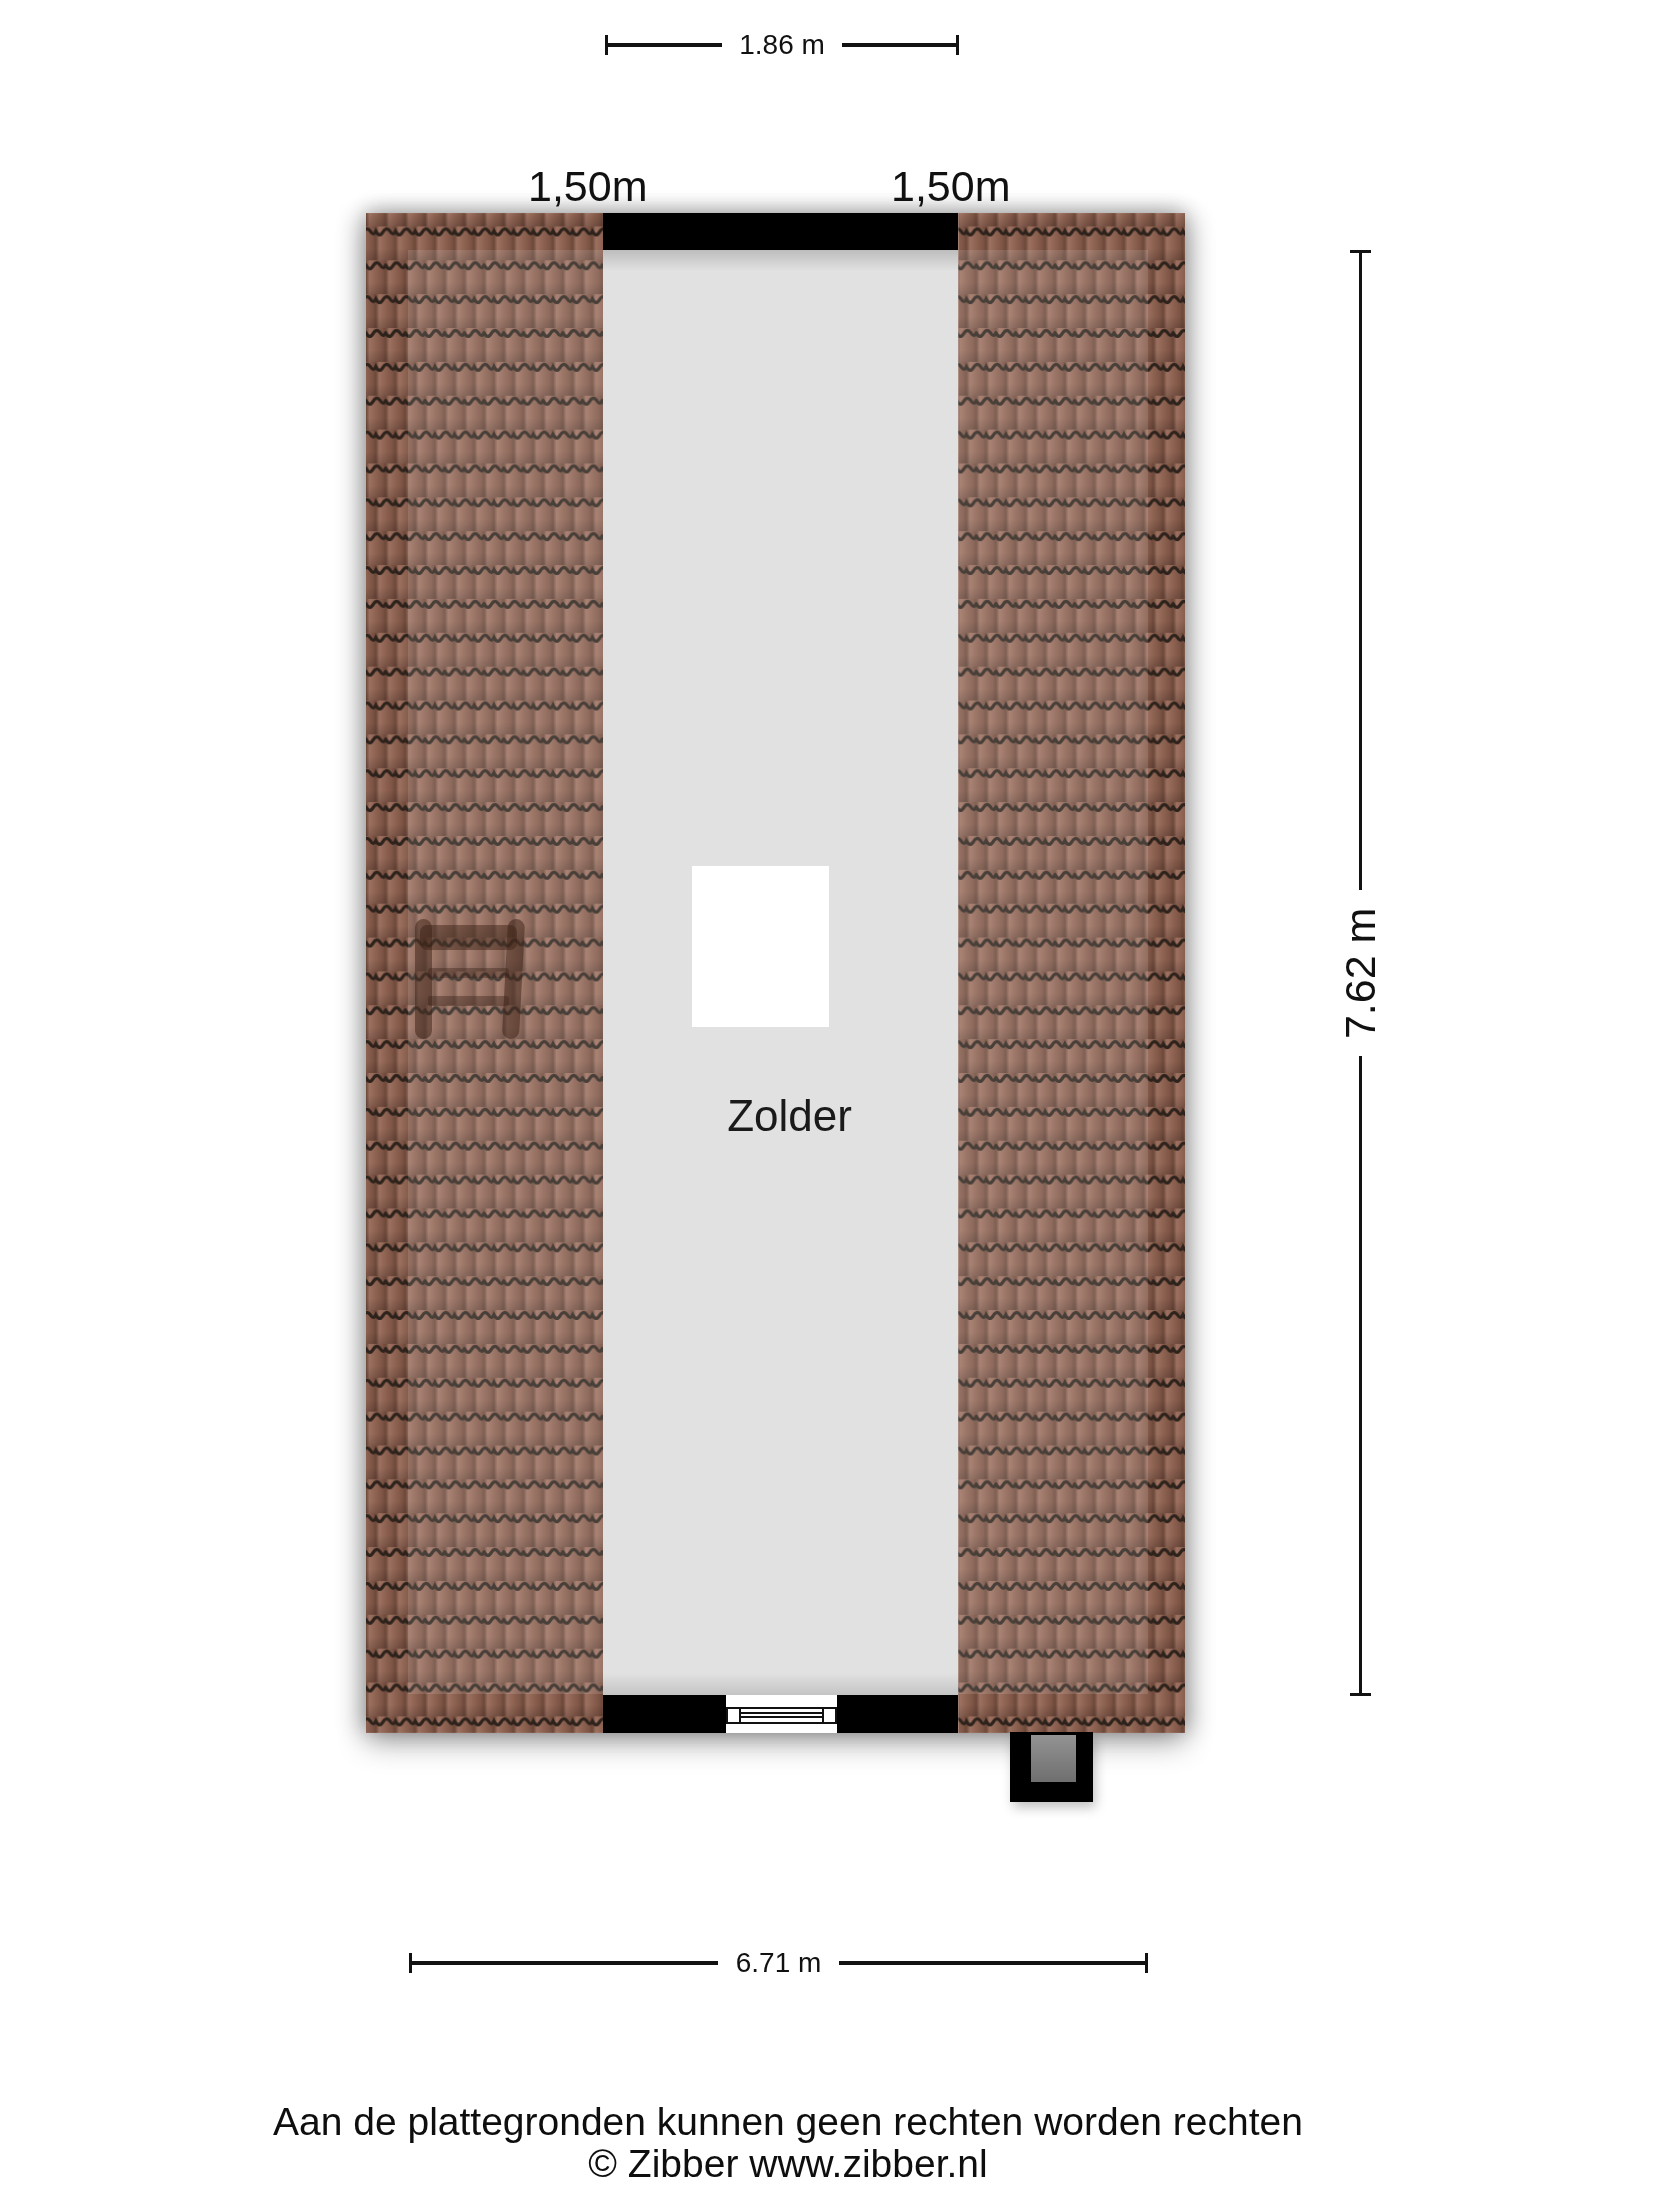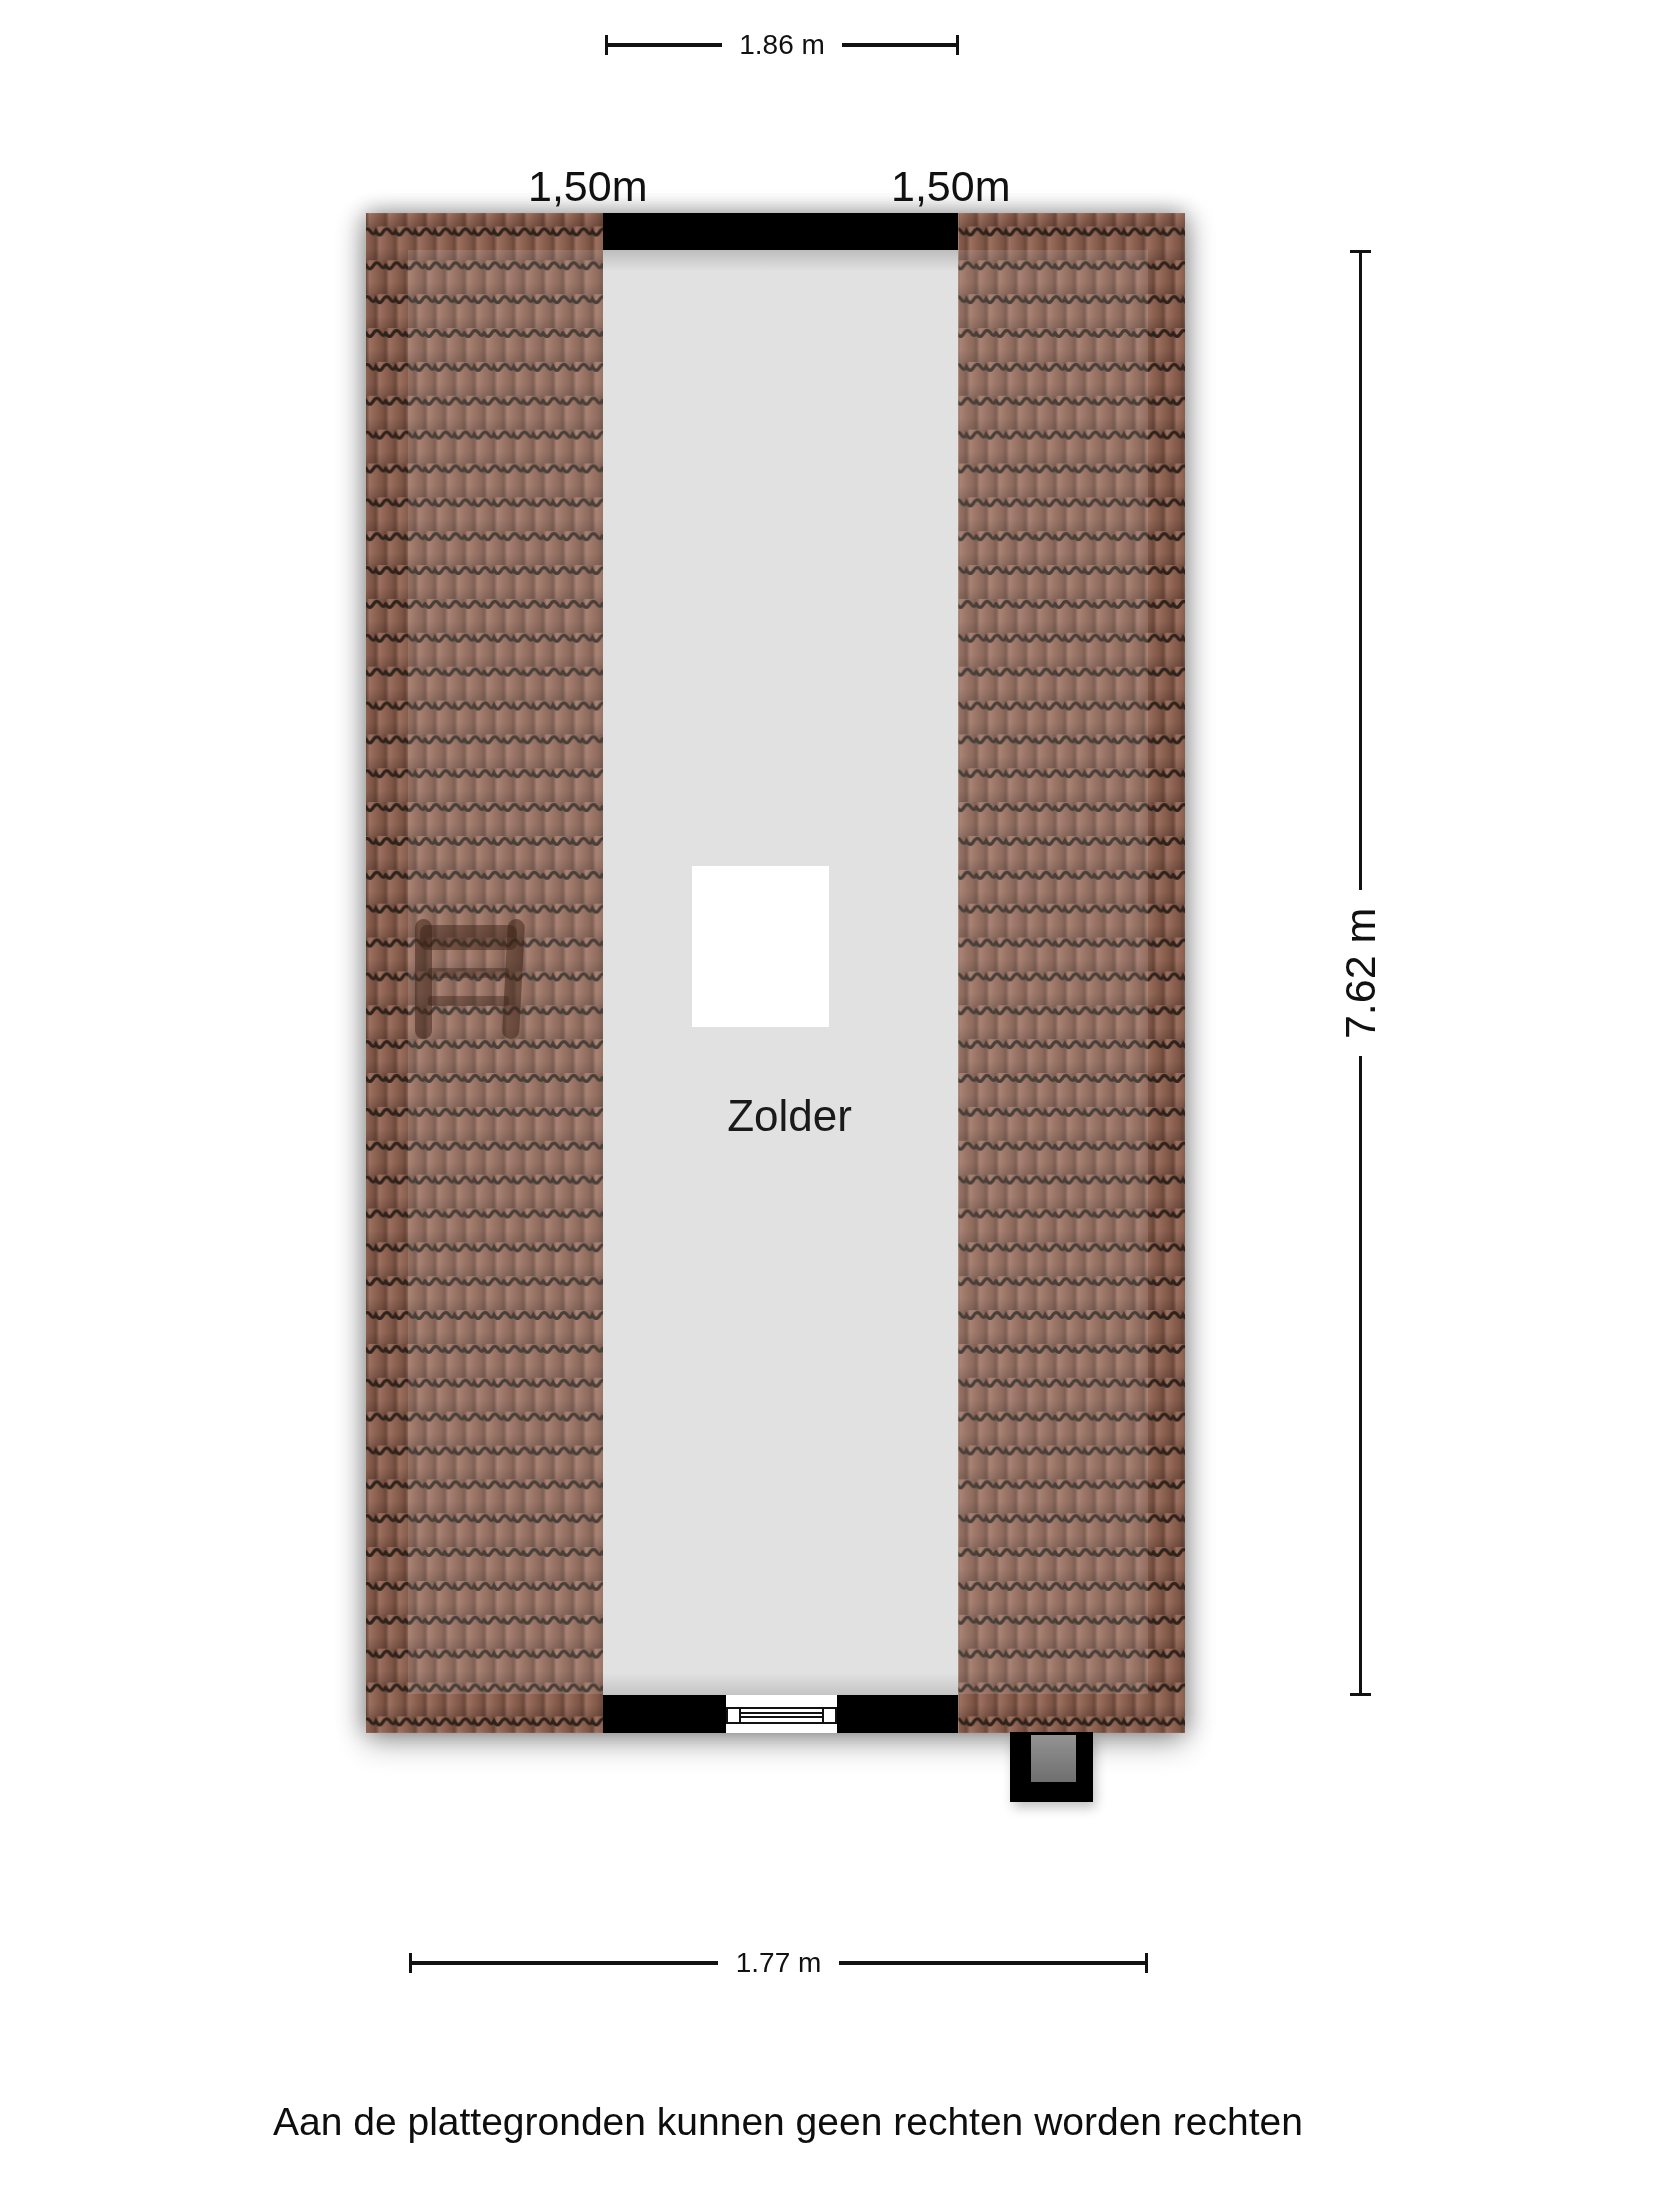--- a/index.html
+++ b/index.html
@@ -162,21 +162,22 @@
     <div class="cap"></div>
     <div class="line"></div>
     <div class="txt">7.62 m</div>
     <div class="line"></div>
     <div class="cap"></div>
   </div>
 
   <div class="abs dim-h" id="dim-bottom">
     <div class="cap"></div>
     <div class="line"></div>
-    <div class="txt">1.77 m</div>
+    <div class="txt">6.71 m</div>
     <div class="line"></div>
     <div class="cap"></div>
   </div>
 
   <div class="abs footer-line" id="footer-disclaimer">Aan de plattegronden kunnen geen rechten worden rechten</div>
+  <div class="abs footer-line" id="footer-copyright">© Zibber www.zibber.nl</div>
 
 </div>
 
 
 </body></html>

